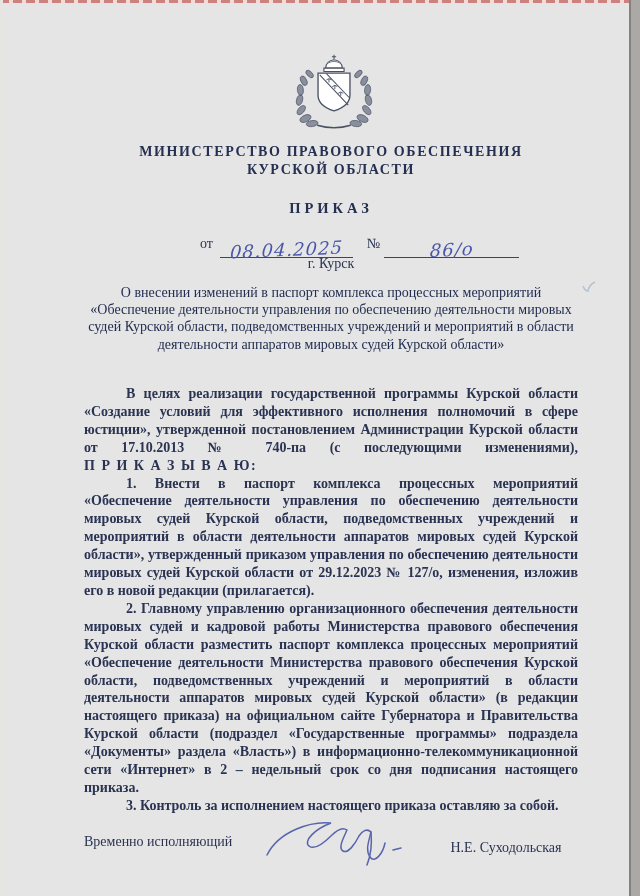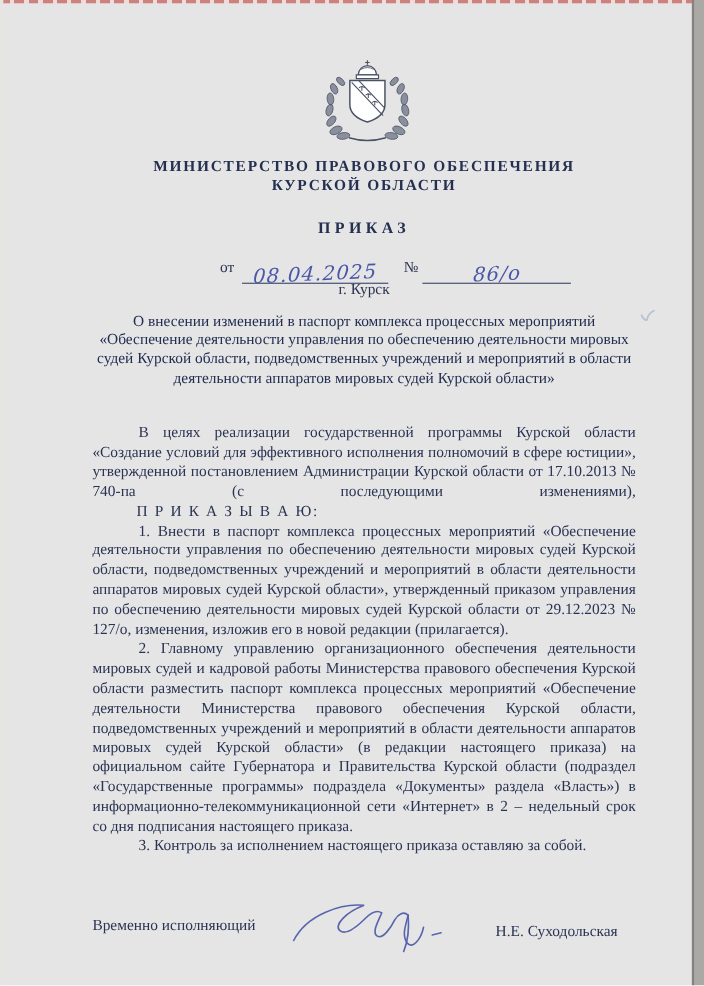--- a/index.html
+++ b/index.html
@@ -69,27 +69,27 @@
     position: absolute; top: 284px; left: 88px; width: 486px;
     text-align: center; font-weight: normal;
     font-size: 14px; line-height: 17.2px; color: #222e50;
   }
   .check-mark {
     position: absolute; top: 281px; left: 581px; width: 16px; height: 14px;
     opacity: .65;
   }
   .body {
     position: absolute; top: 385px; left: 84px; width: 494px;
-    font-size: 14px; line-height: 17.9px;
+    font-size: 14px; line-height: 17.9px; font-weight: bold;
   }
   .intro {
     text-align: justify; text-align-last: justify;
     text-indent: 42px;
   }
-  .decree { letter-spacing: 1.5px; margin-left: 40px; }
+  .decree { letter-spacing: 1.5px; }
   .item { text-align: justify; text-indent: 42px; }
   .sig-block {
     position: absolute; top: 815px; left: 84px; width: 494px;
     display: flex; align-items: center;
   }
   .sig-left { font-size: 14px; line-height: 17.5px; width: 175px; }
   .sig-script { width: 175px; height: 54px; }
   .sig-name { font-size: 14px; text-align: center; flex: 1; padding-top: 12px; }
 </style>
 </head>

